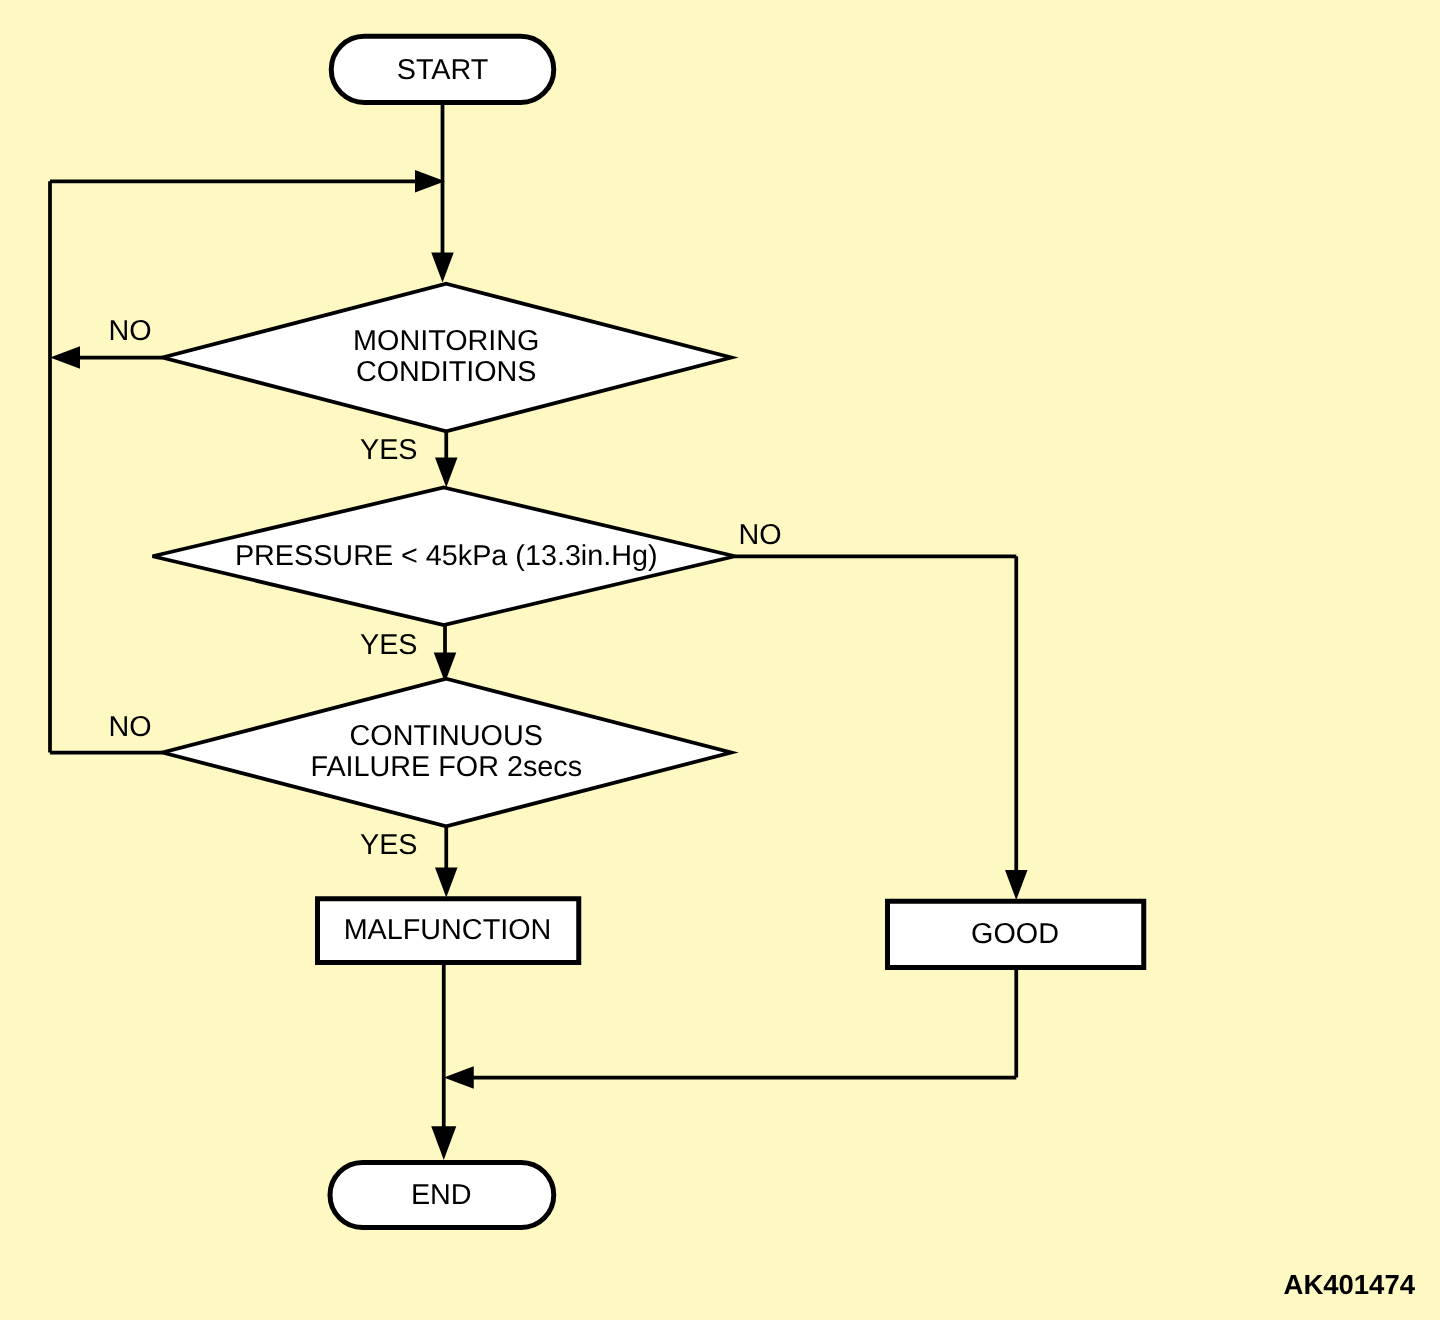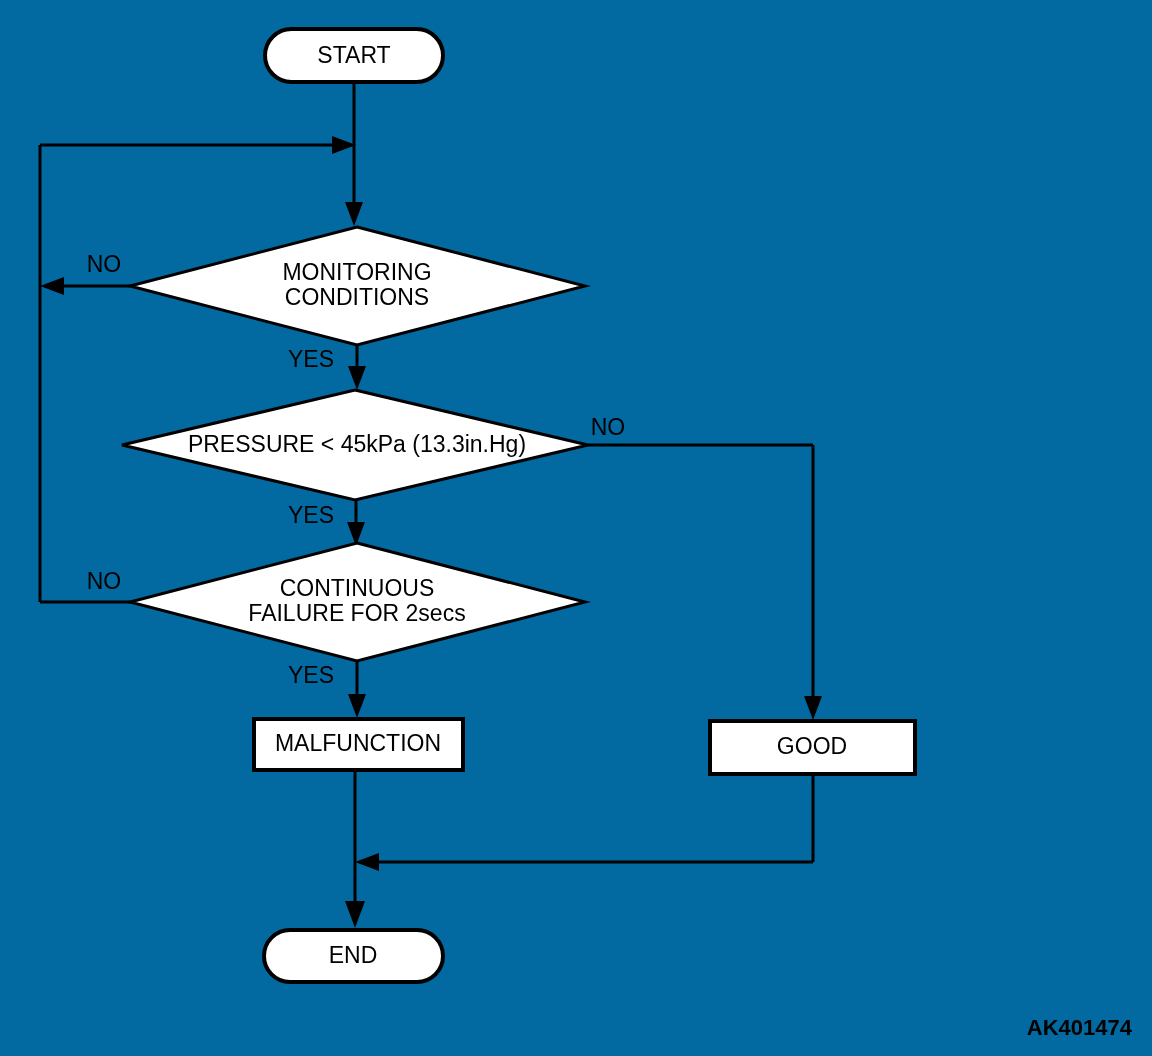--- a/index.html
+++ b/index.html
@@ -12,21 +12,21 @@
     width: 1152px;
     height: 1056px;
     font-family: "Liberation Sans", sans-serif;
     color: #000000;
     overflow: hidden;
   }
   #diagram-root {
     position: relative;
     width: 1152px;
     height: 1056px;
-    background: #0369a1;
+    background: #fef9c3;
   }
   svg#flowchart {
     display: block;
     width: 1152px;
     height: 1056px;
   }
   .shape-outline {
     fill: #ffffff;
     stroke: #000000;
     stroke-width: 4;

